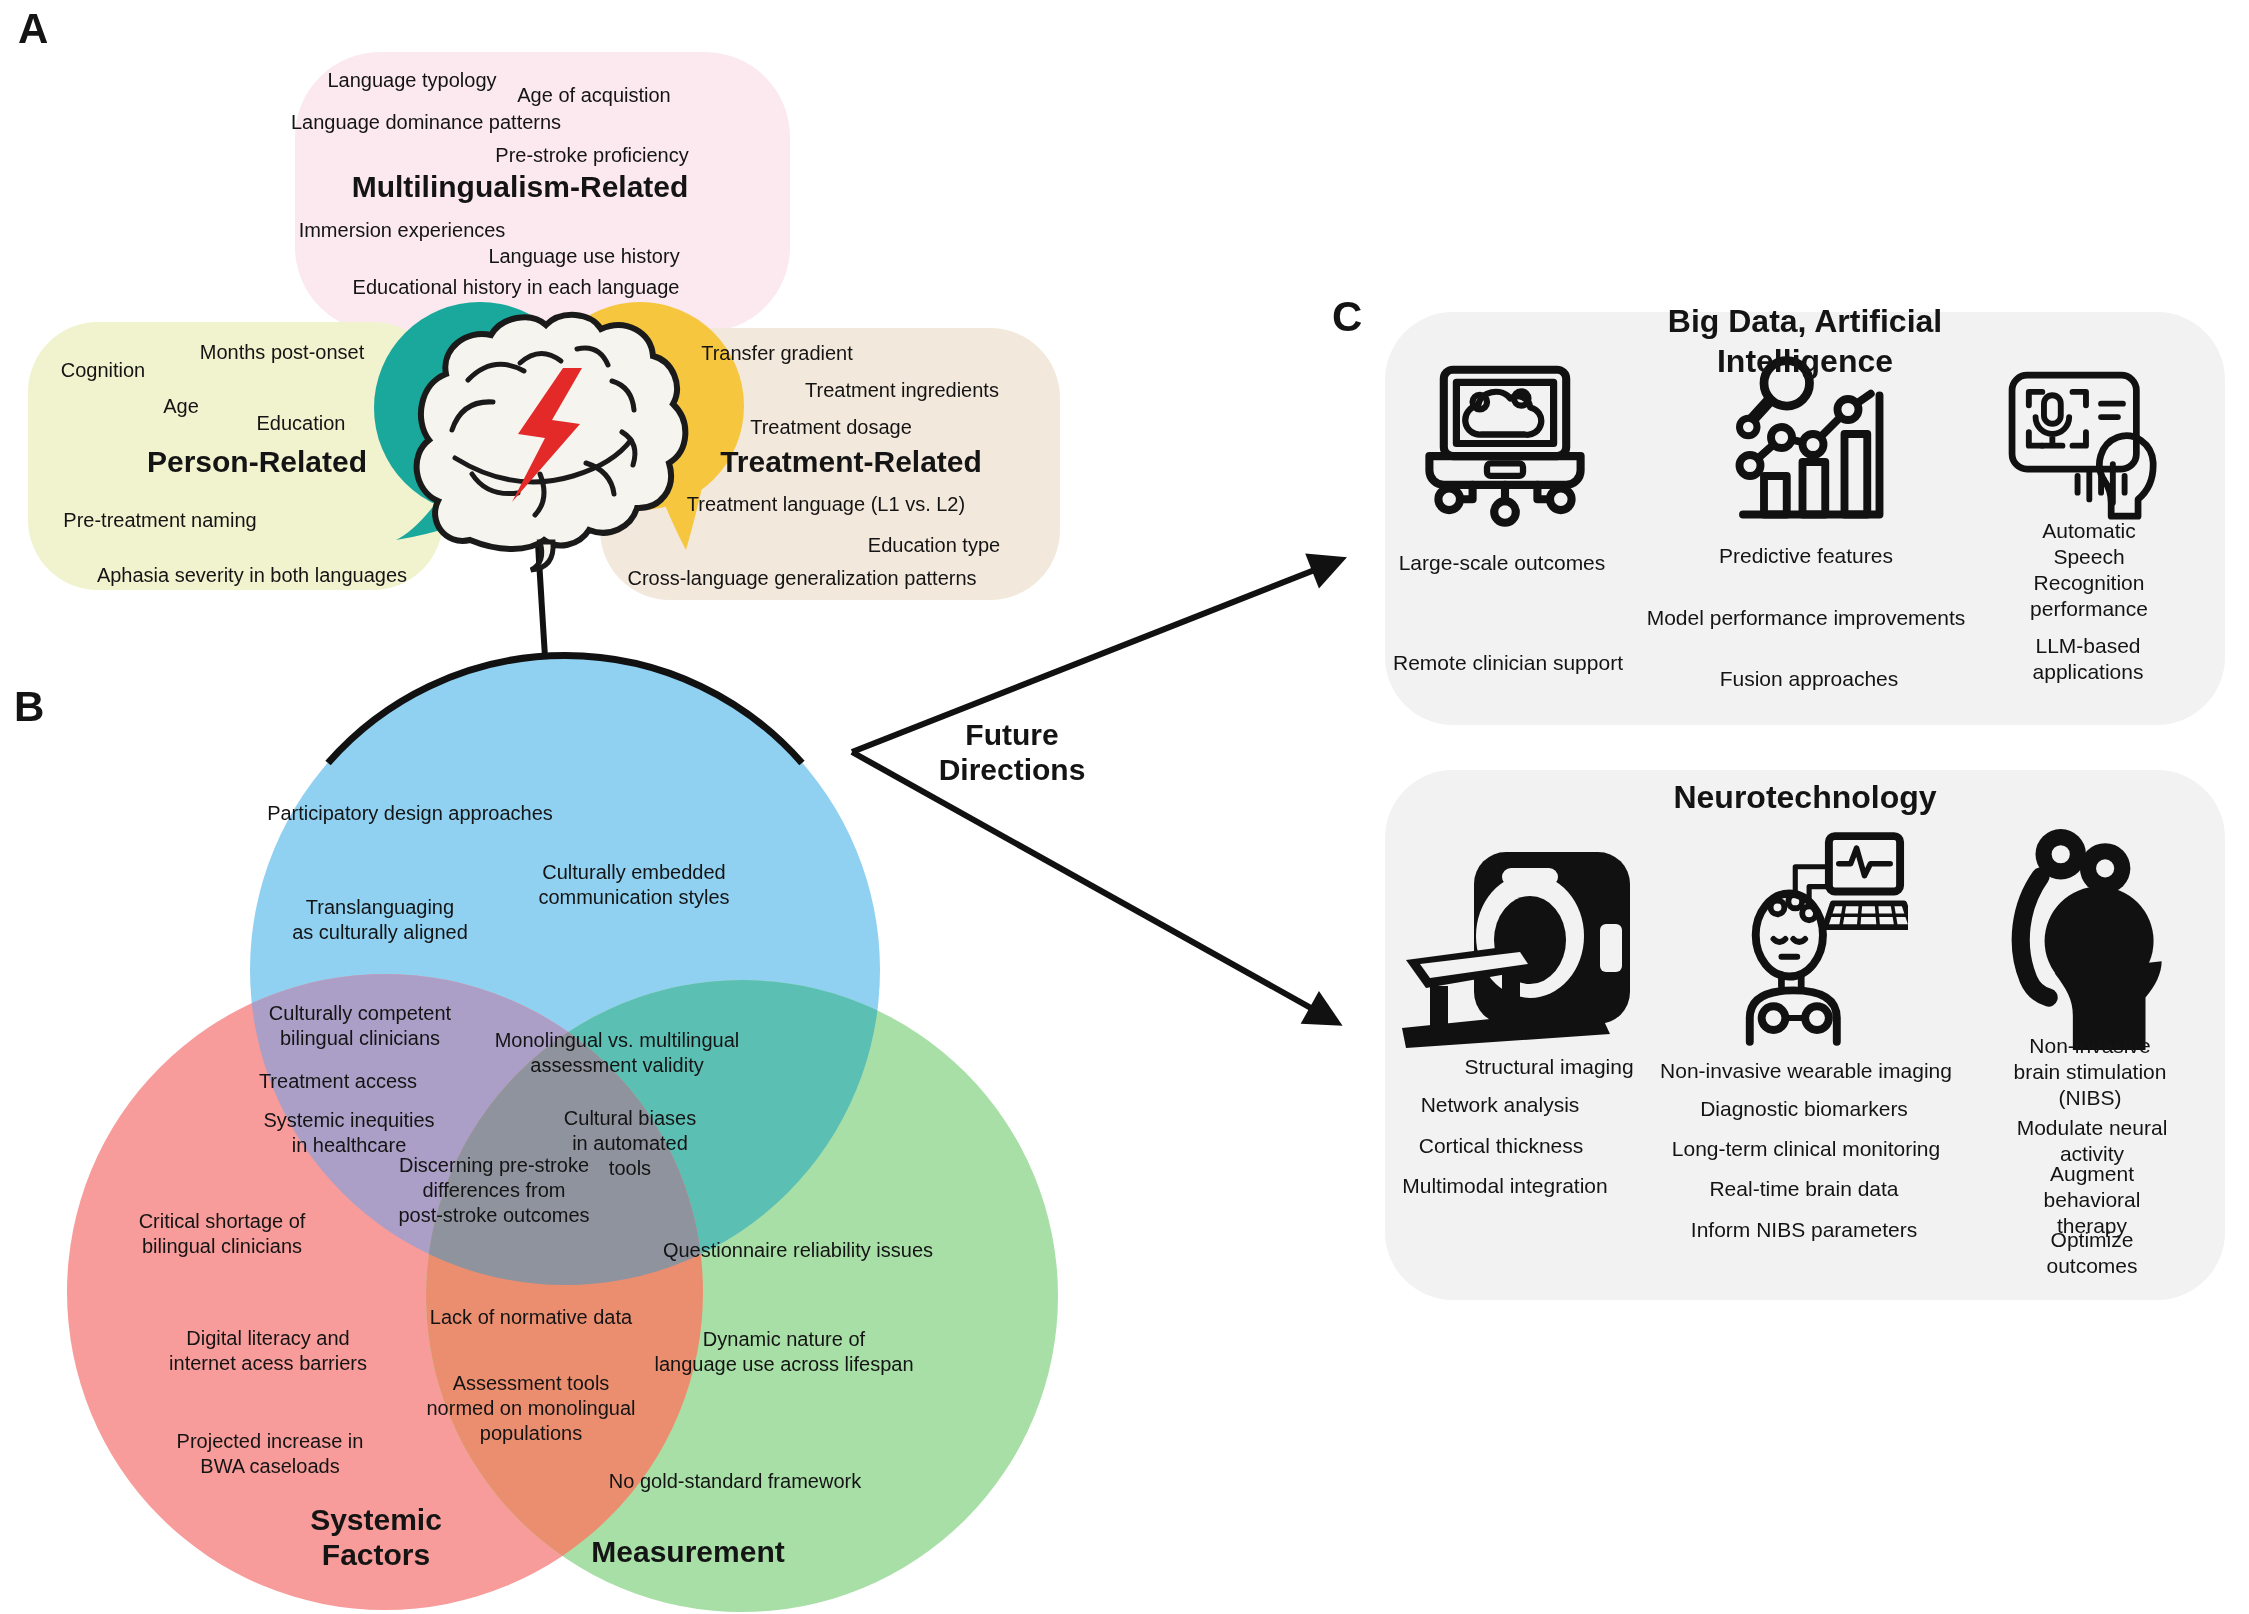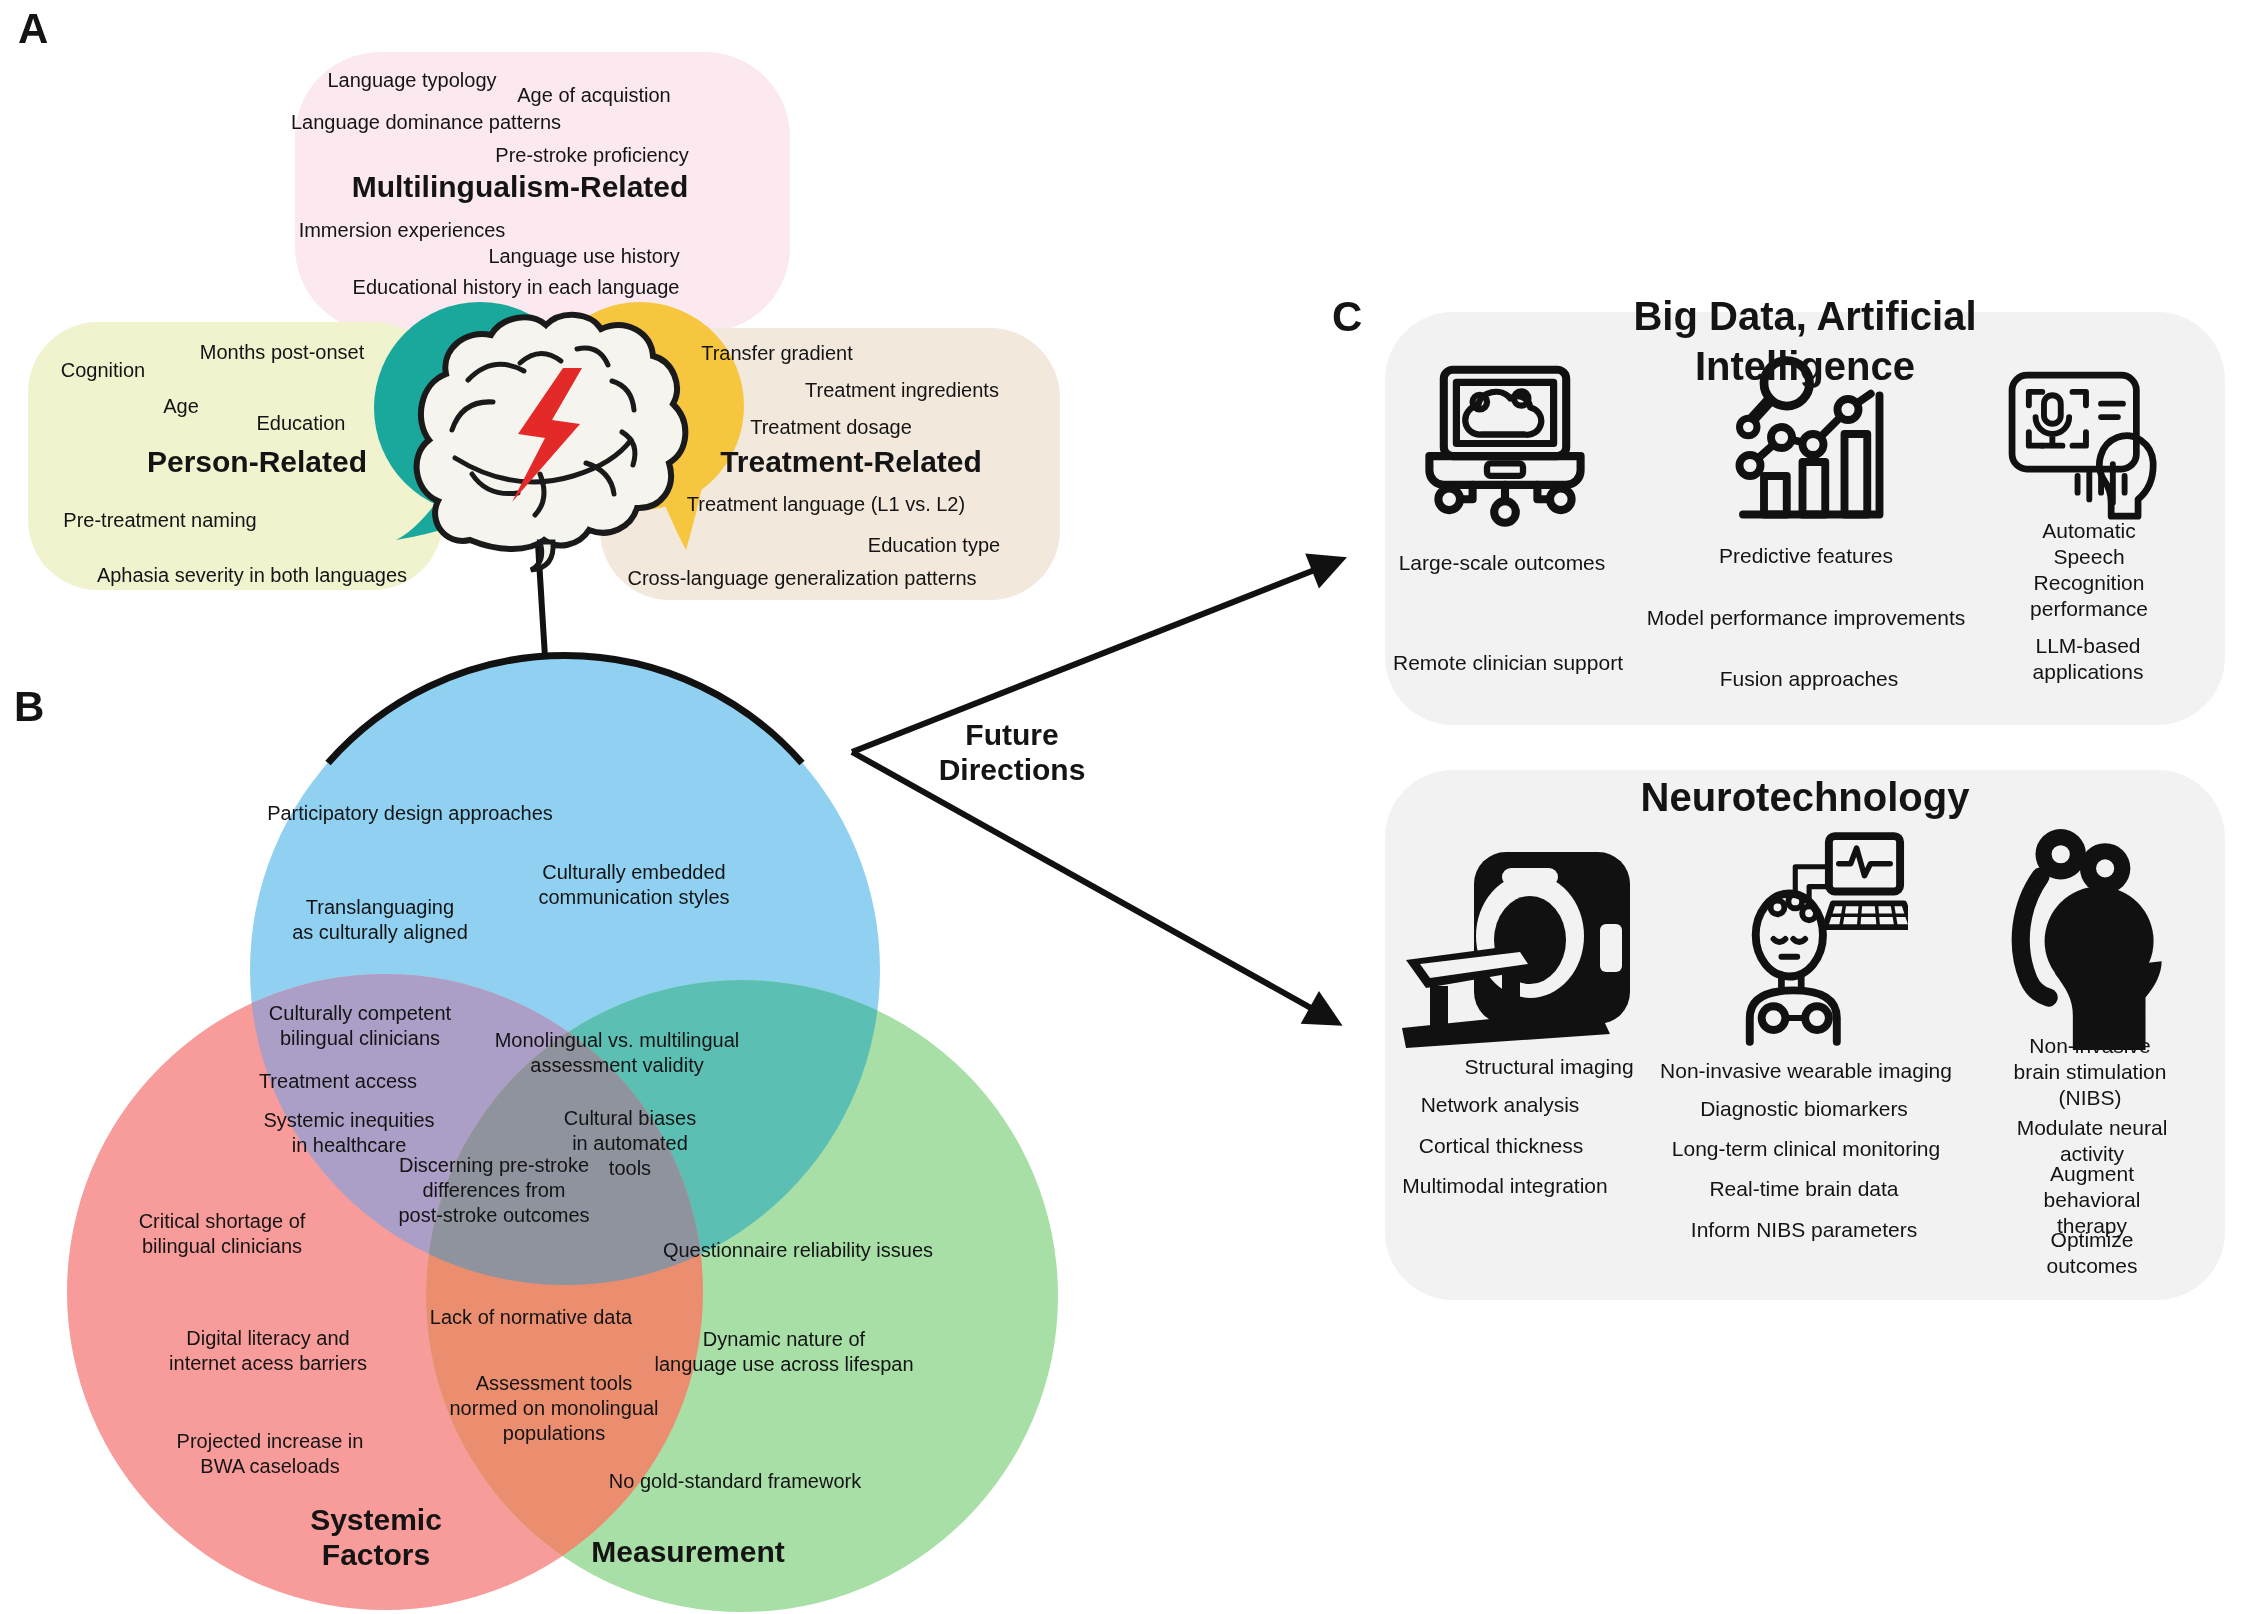--- a/index.html
+++ b/index.html
@@ -3,21 +3,21 @@
 <meta charset="utf-8">
 <style>
   html,body{margin:0;padding:0;background:#ffffff;}
   #canvas{position:relative;width:2249px;height:1614px;overflow:hidden;background:#ffffff;
           font-family:"Liberation Sans","DejaVu Sans",sans-serif;color:#141414;}
   .blob{position:absolute;}
   .panel-label{position:absolute;font-weight:700;font-size:42px;line-height:1;}
   .lbl{position:absolute;transform:translate(-50%,-50%);text-align:center;white-space:pre-line;
        line-height:1.24;font-size:20px;}
   .lbl.title{font-weight:700;font-size:30px;line-height:1.18;}
-  .lbl.boxtitle{font-weight:700;font-size:40px;}
+  .lbl.boxtitle{font-weight:700;font-size:32px;}
   .lbl.c-item{font-size:21px;}
   svg.layer{position:absolute;left:0;top:0;pointer-events:none;}
   .icon{position:absolute;}
 </style>
 </head>
 <body>
 
 <div id="canvas">
 
   <div class="panel-label" style="left:18px;top:8px;">A</div>
@@ -224,21 +224,21 @@
 bilingual clinicians</div>
     <div class="lbl" style="left: 338px; top: 1081px;">Treatment access</div>
     <div class="lbl" style="left: 349px; top: 1133px;">Systemic inequities
 in healthcare</div>
     <div class="lbl" style="left: 617px; top: 1053px;">Monolingual vs. multilingual
 assessment validity</div>
     <div class="lbl" style="left: 630px; top: 1143px;">Cultural biases
 in automated
 tools</div>
     <div class="lbl" style="left: 531px; top: 1317px;">Lack of normative data</div>
-    <div class="lbl" style="left: 554px; top: 1408px;">Assessment tools
+    <div class="lbl" style="left: 531px; top: 1408px;">Assessment tools
 normed on monolingual
 populations</div>
     <div class="lbl" style="left: 494px; top: 1190px;">Discerning pre-stroke
 differences from
 post-stroke outcomes</div>
     <div class="lbl title" style="left: 1012px; top: 752px;">Future
 Directions</div>
     <div class="lbl boxtitle" style="left: 1805px; top: 342px;">Big Data, Artificial Intelligence</div>
     <div class="lbl c-item" style="left: 1502px; top: 563px;">Large-scale outcomes</div>
     <div class="lbl c-item" style="left: 1806px; top: 556px;">Predictive features</div>

